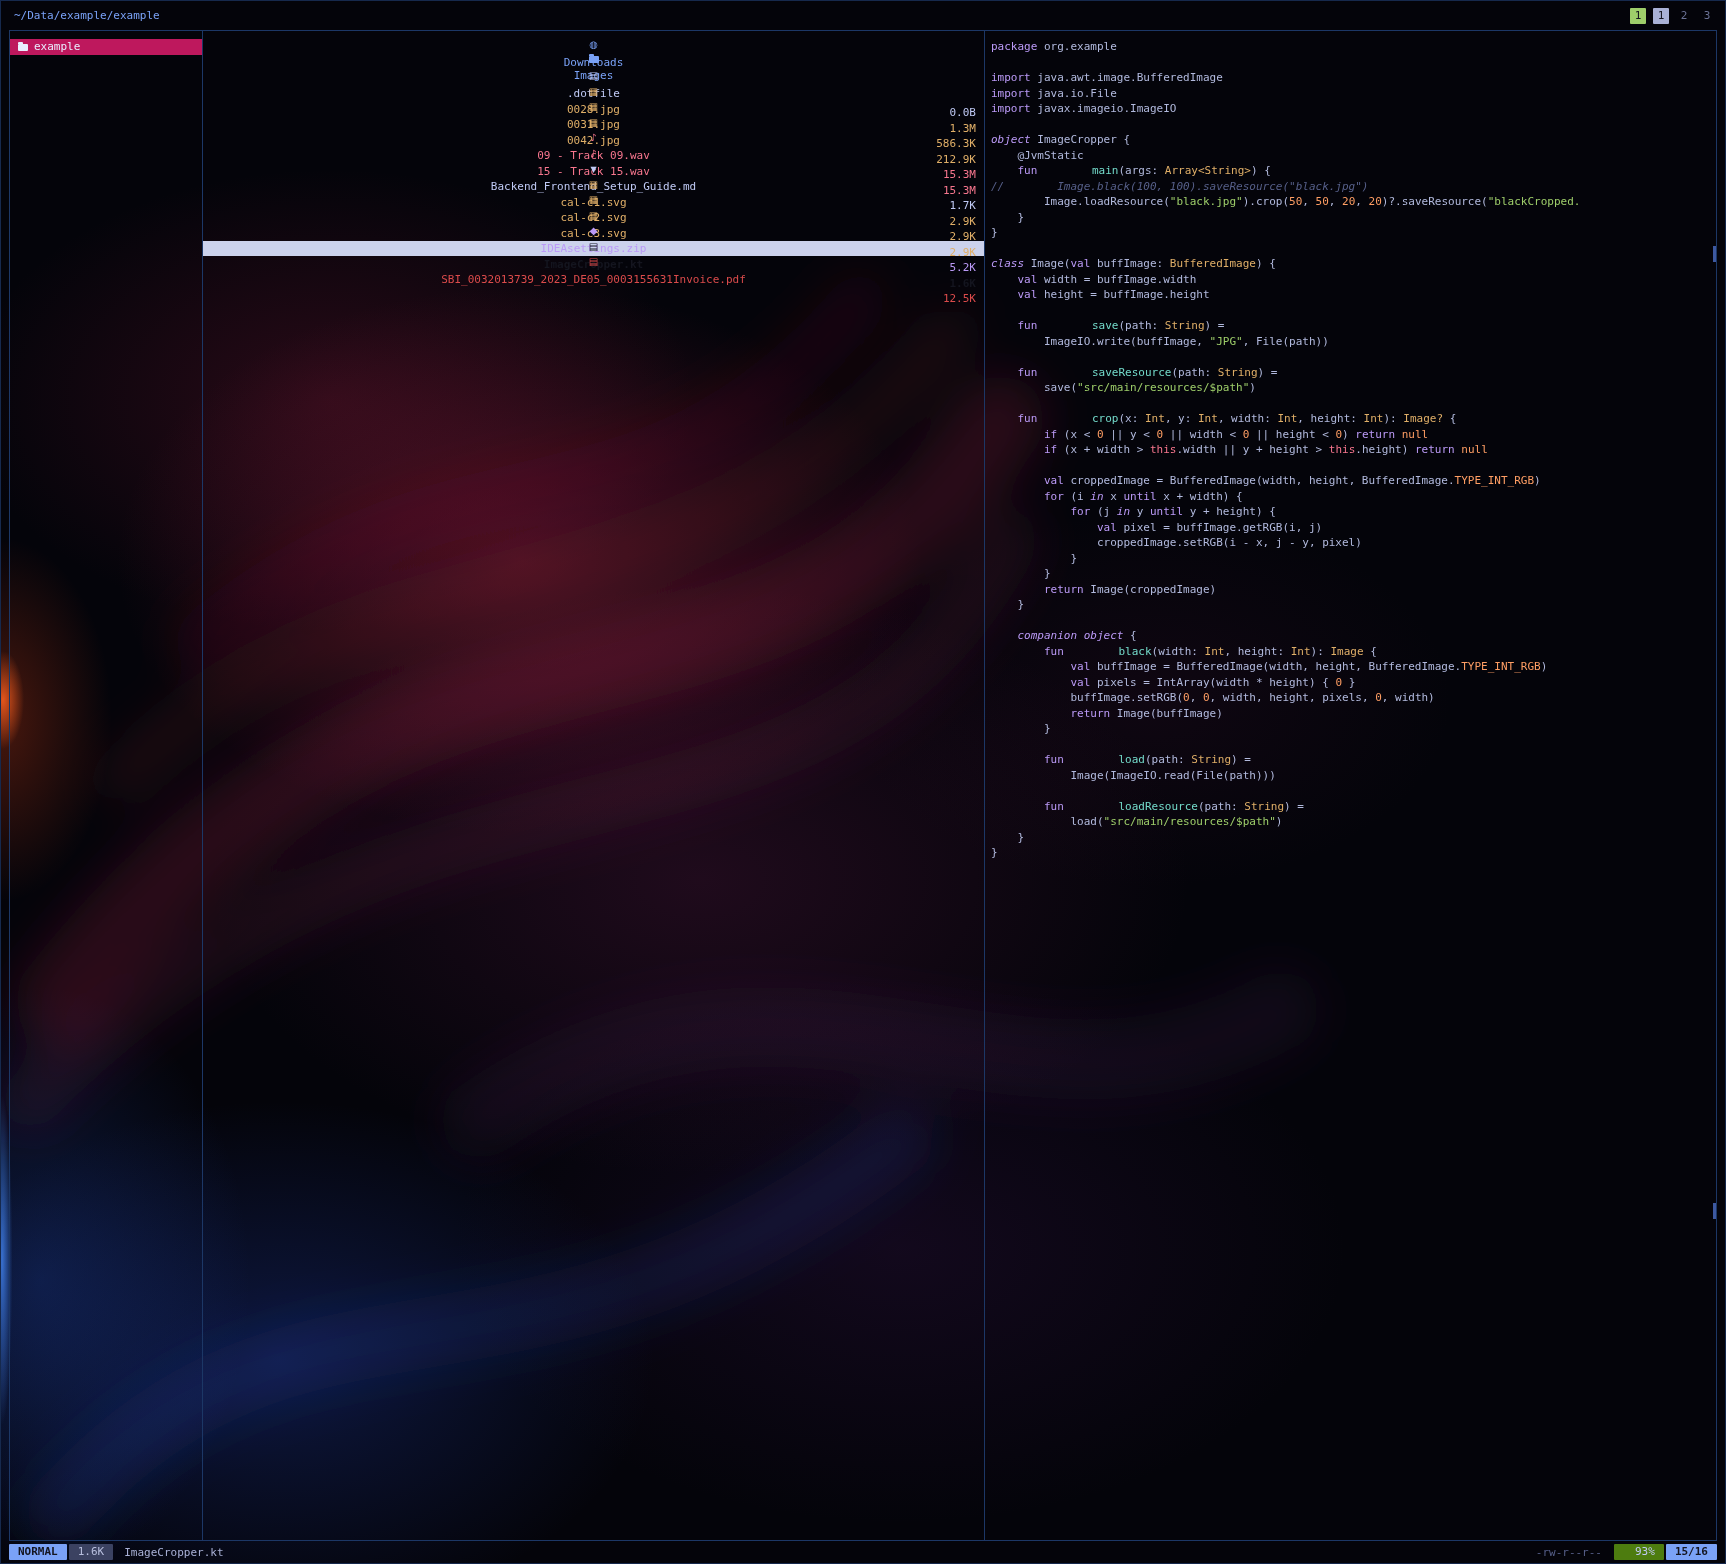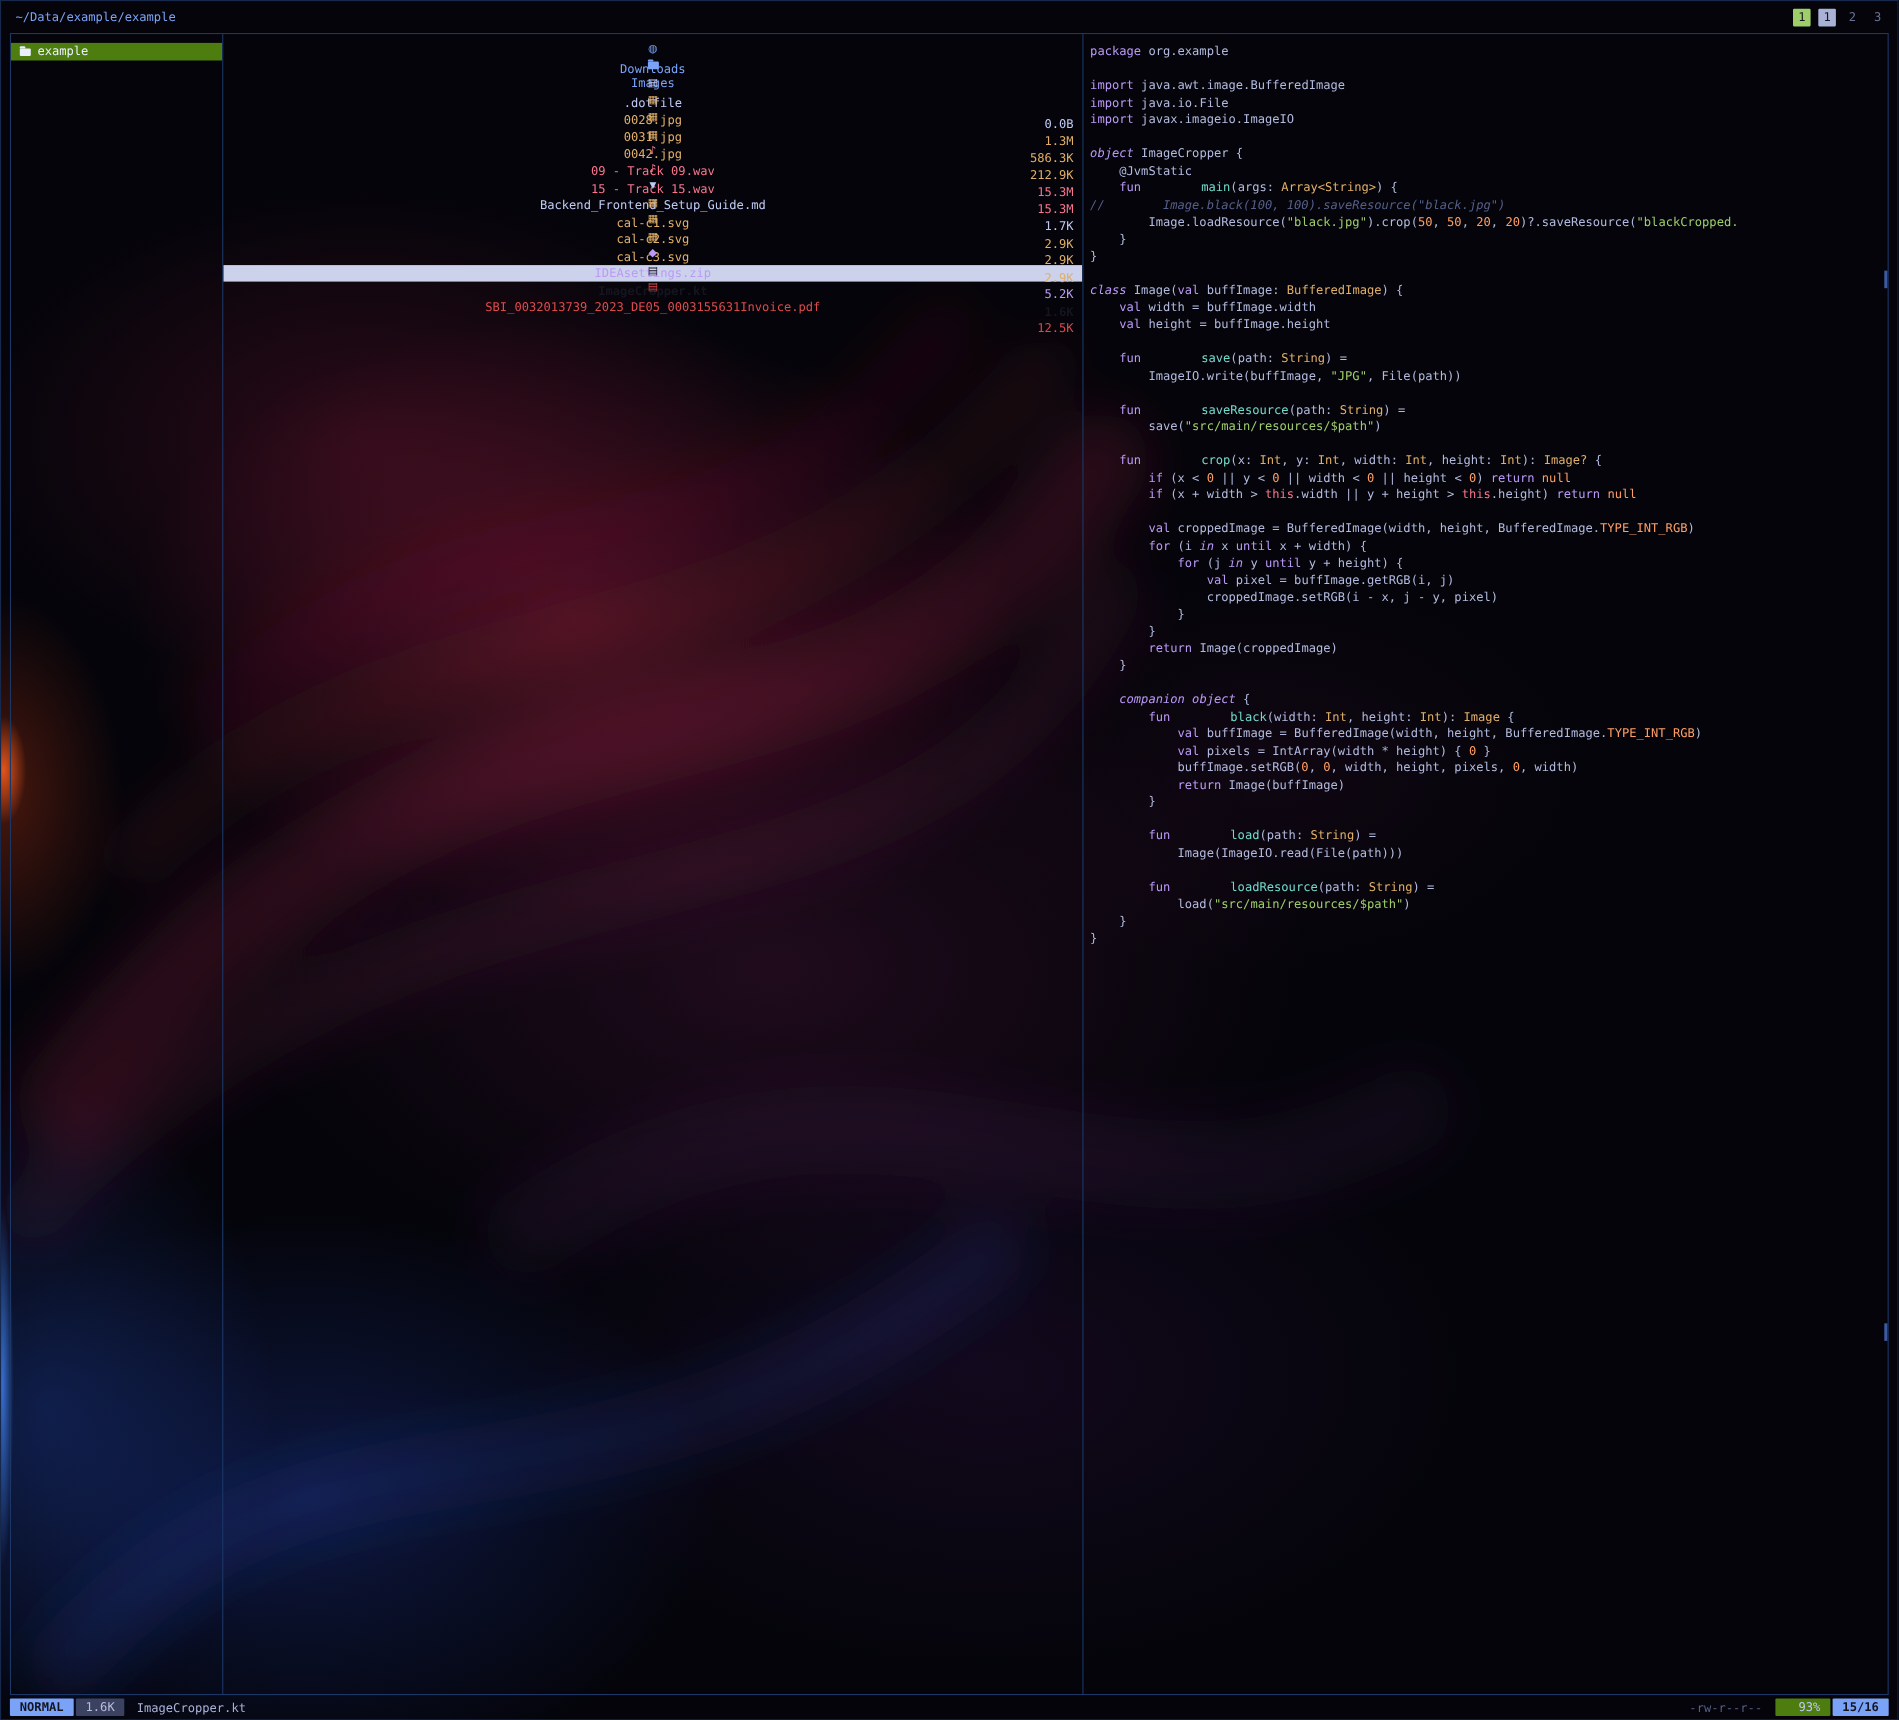--- a/index.html
+++ b/index.html
@@ -36,21 +36,21 @@
 
   
   .panes { position:absolute; left:8px; right:8px; top:29px; bottom:22px; border:1px solid #1c3766; display:flex; overflow:hidden; }
   .pane { overflow:hidden; position:relative; }
   .pane + .pane { border-left:1px solid #1c3766; }
   .pane-parent  { width:192px; flex:none; padding-top:8px; }
   .pane-files   { width:782px; flex:none; padding-top:8px; }
   .pane-preview { flex:1; padding:8px 0 0 6px; }
 
   
-  .prow { height:15.5px; display:flex; align-items:center; gap:6px; padding:0 8px; background:#4d7c0f; color:#e9eeff; }
+  .prow { height:15.5px; display:flex; align-items:center; gap:6px; padding:0 8px; background:#be185d; color:#e9eeff; }
 
   
   .frow { height:15.5px; display:flex; align-items:center; gap:6px; padding:0 8px; white-space:pre;flex-direction:column; }
   .fname { flex:none; }
   .fsize { margin-left:auto; flex:none; }
   .t-dir     { color:#7aa2f7; }
   .t-plain   { color:#c0caf5; }
   .t-image   { color:#e0af68; }
   .t-audio   { color:#f7768e; }
   .t-doc     { color:#c0caf5; }

